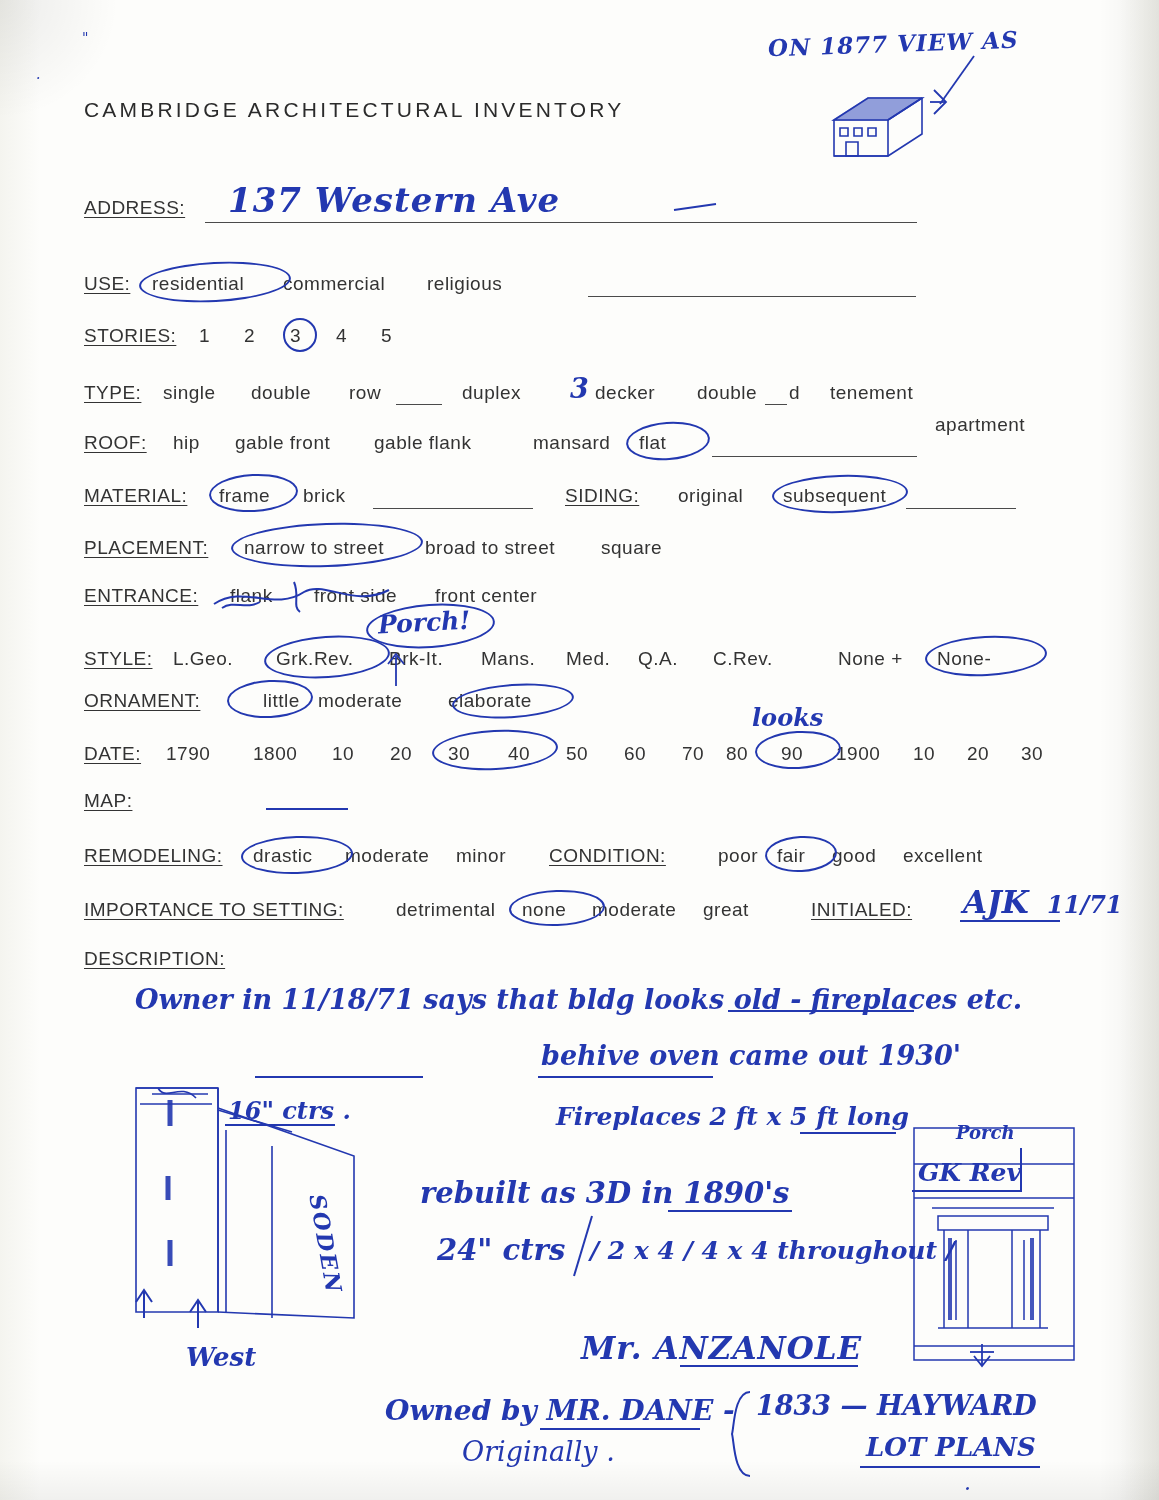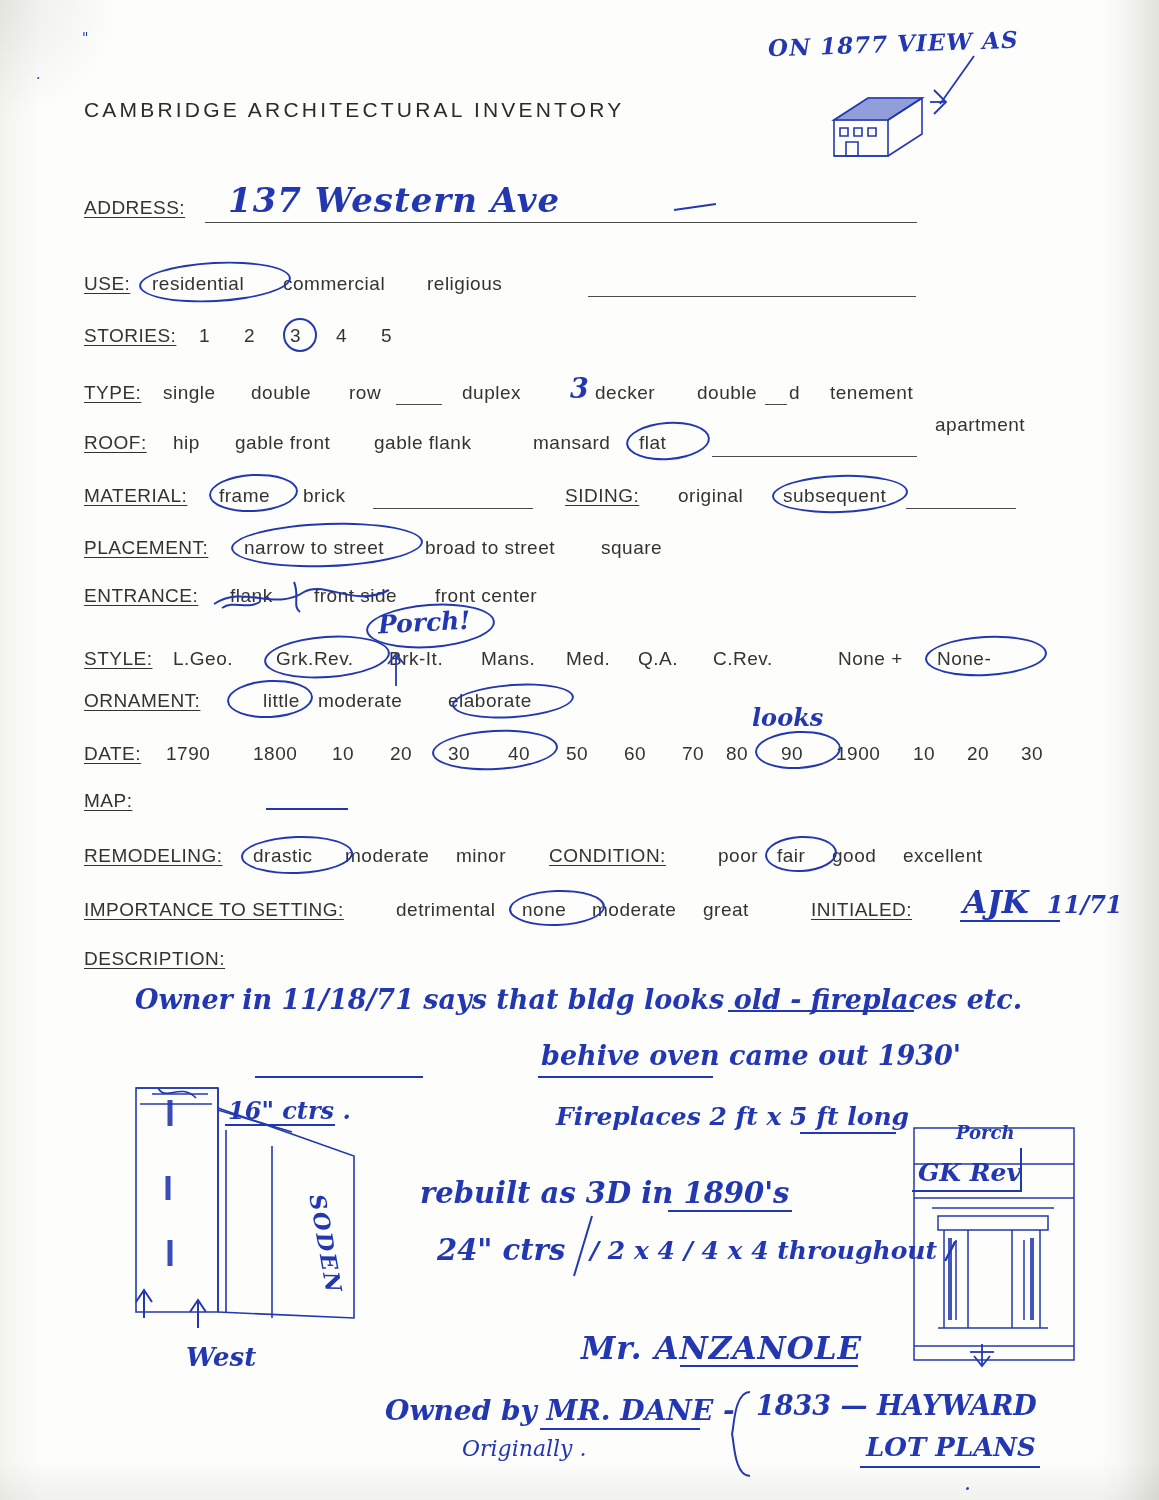--- a/index.html
+++ b/index.html
@@ -352,21 +352,21 @@
       </g>
     </svg>
   </div>
   <div class="hand b" style="left:956px; top:1122px; font-size:18px;">Porch</div>
   <div class="hand b" style="left:918px; top:1158px; font-size:25px;">GK Rev</div>
   <div class="ul-ink" style="left:912px; top:1190px; width:110px;"></div>
   <div class="ul-ink" style="left:1022px; top:1148px; width:44px; transform:rotate(90deg); transform-origin:left top;"></div>
 
   <div class="hand b" style="left:385px; top:1394px; font-size:28px;">Owned by MR. DANE -</div>
   <div class="ul-ink" style="left:540px; top:1428px; width:160px;"></div>
-  <div class="hand" style="left:462px; top:1436px; font-size:22px;">Originally .</div>
+  <div class="hand" style="left:462px; top:1436px; font-size:27px;">Originally .</div>
 
   <div class="sketch" style="left:728px; top:1388px;">
     <svg width="30" height="92" viewBox="0 0 30 92">
       <path d="M22 4 C 6 4, 6 40, 4 46 C 6 52, 6 88, 22 88" stroke="#2338b0" stroke-width="2" fill="none"></path>
     </svg>
   </div>
   <div class="hand b" style="left:756px; top:1390px; font-size:27px;">1833 — HAYWARD</div>
   <div class="hand b" style="left:866px; top:1432px; font-size:26px;">LOT PLANS</div>
   <div class="ul-ink" style="left:860px; top:1466px; width:180px;"></div>
   <div class="hand" style="left:964px; top:1470px; font-size:22px;">.</div>

